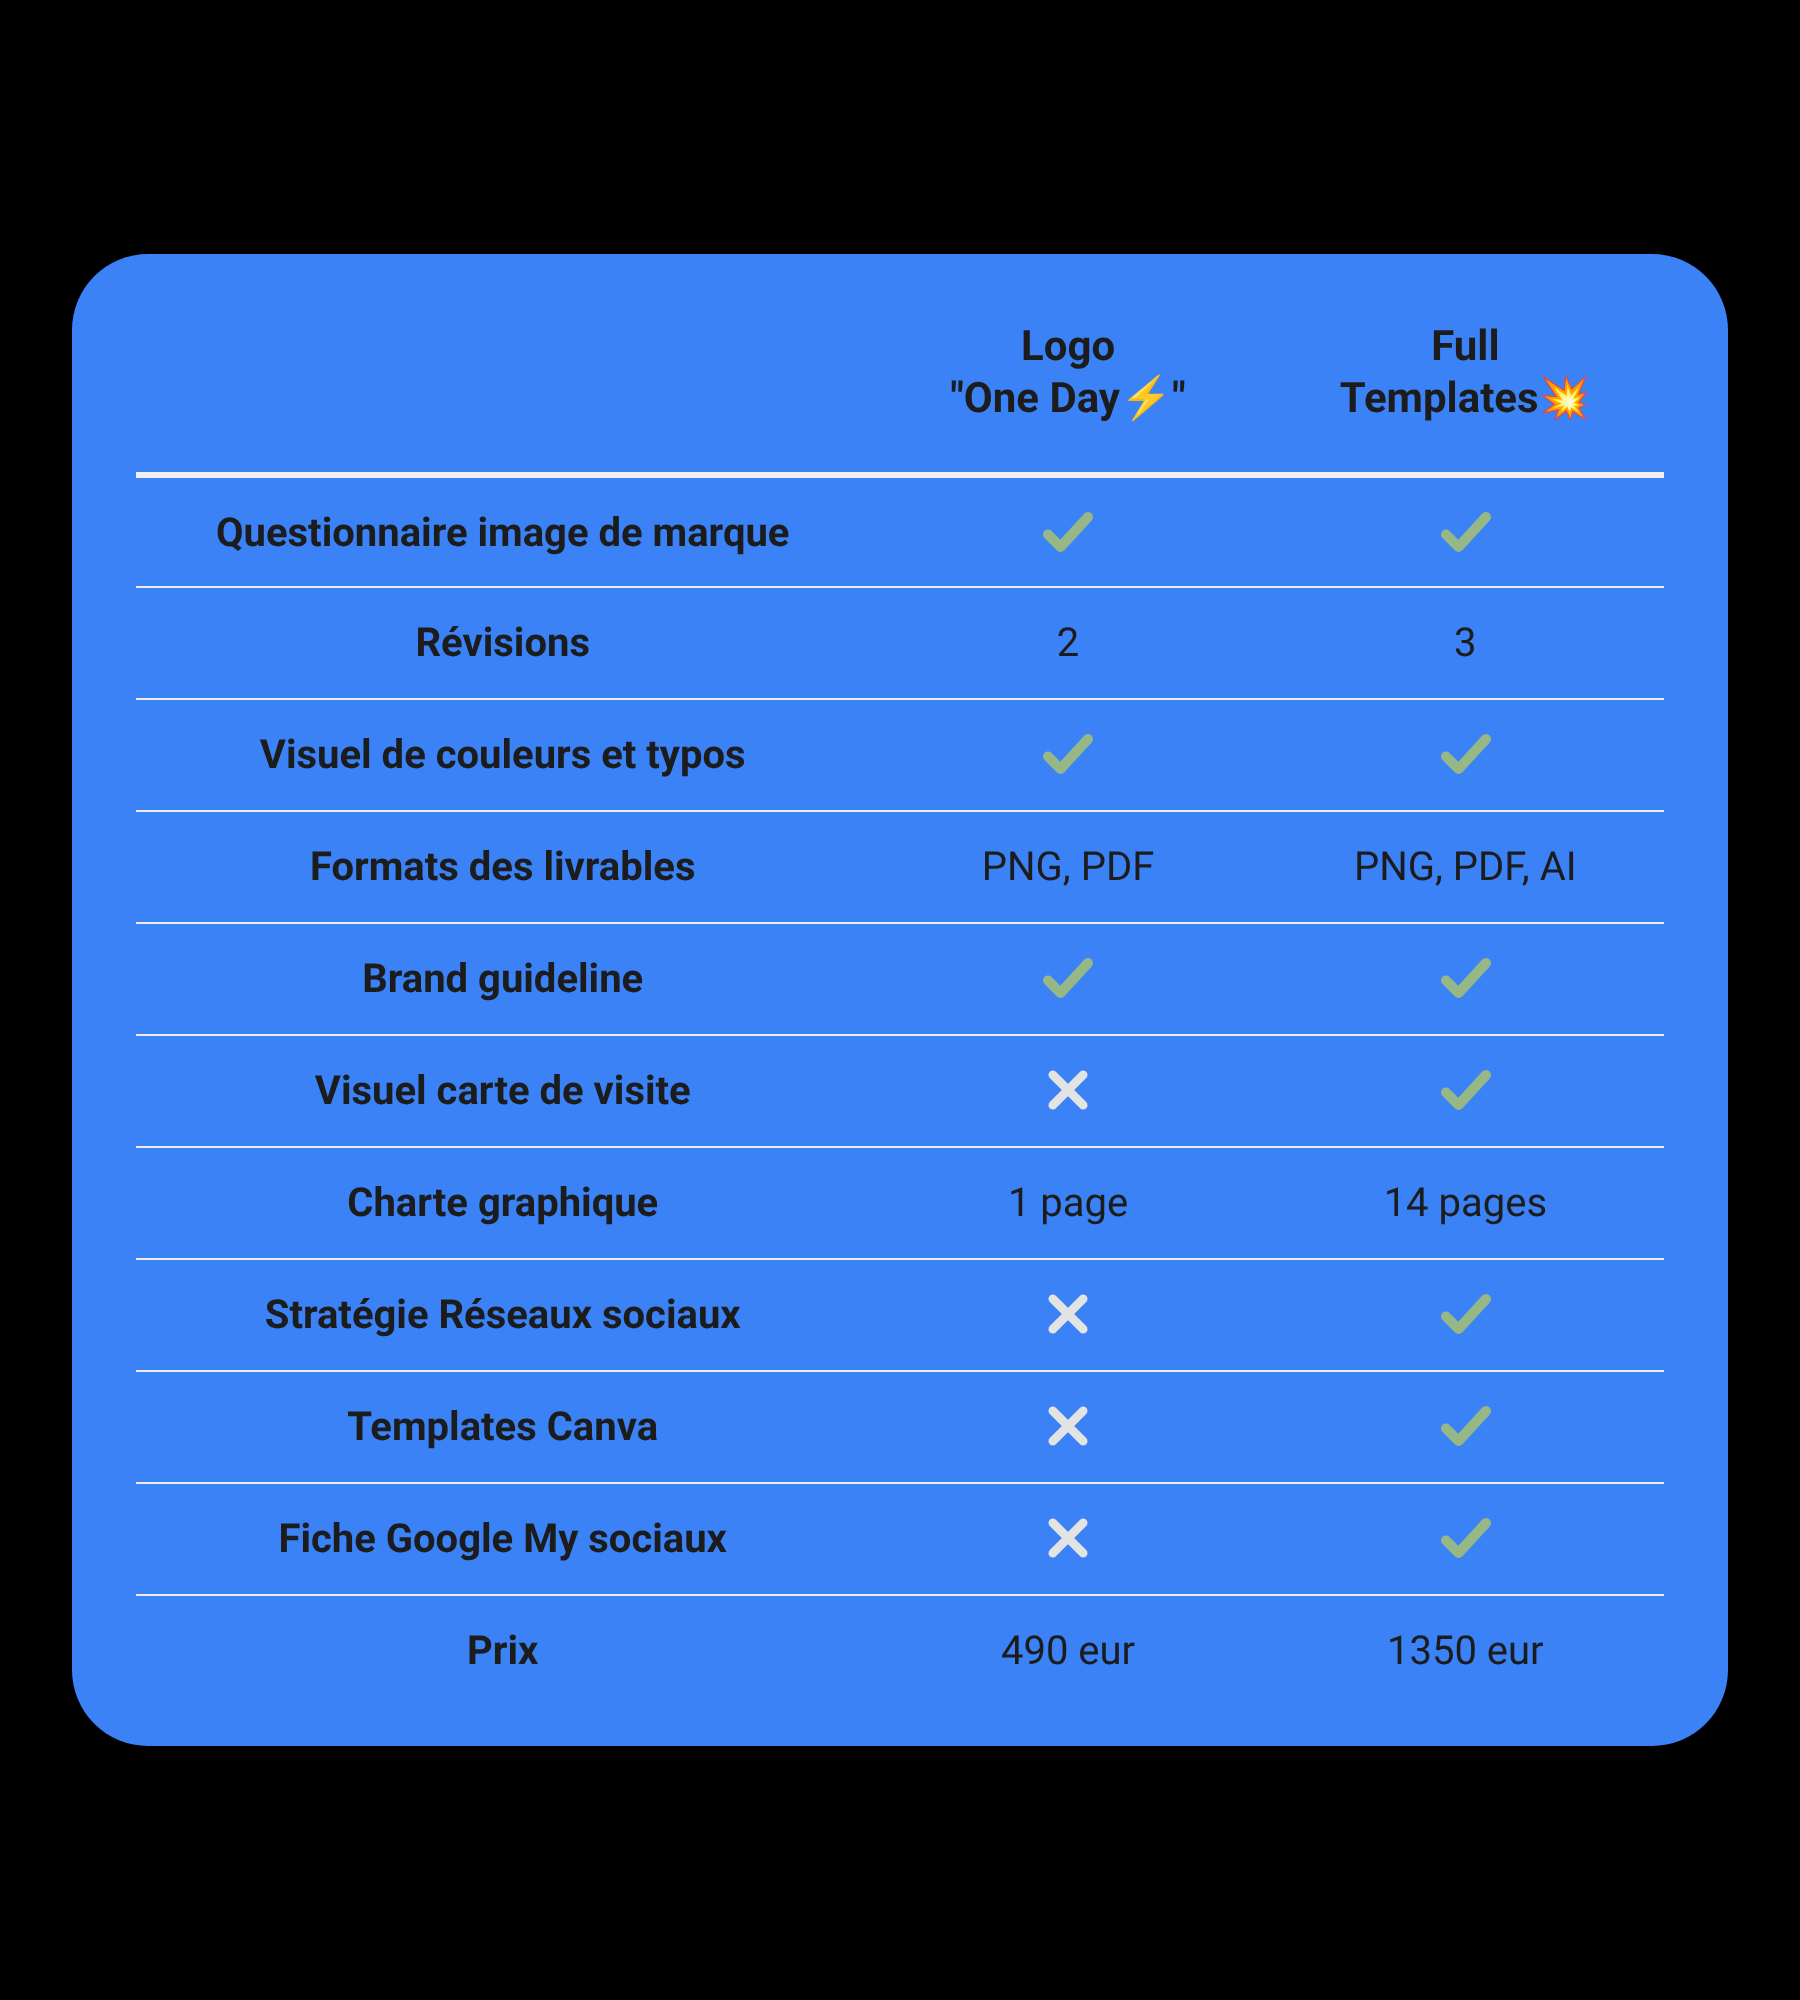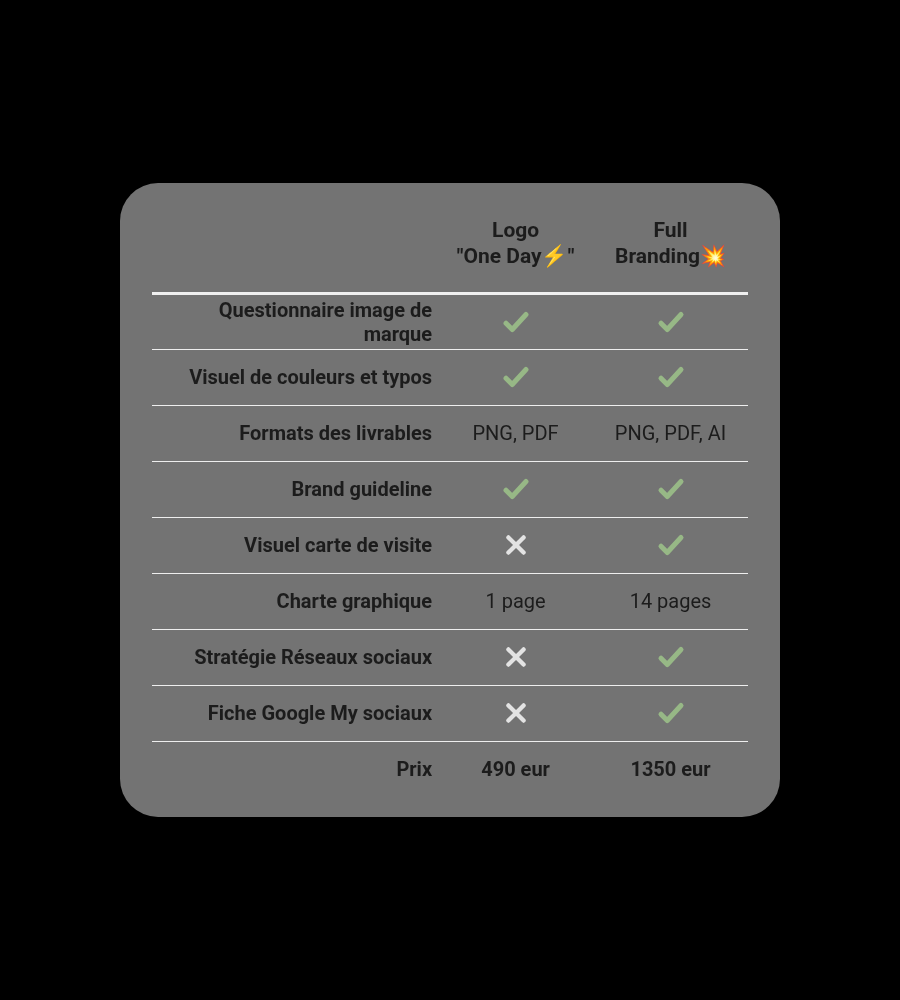--- a/index.html
+++ b/index.html
@@ -5,22 +5,22 @@
   * { box-sizing: border-box; margin: 0; padding: 0; }
   html, body { width: 900px; height: 1000px; }
   body {
     background: #000;
     display: flex;
     align-items: center;
     justify-content: center;
     font-family: -apple-system, BlinkMacSystemFont, "Segoe UI", Roboto, "Helvetica Neue", Arial, sans-serif;
   }
   .card {
-    width: 660px;
-    background: #737373;
+    width: 828px;
+    background: #3b82f6;
     border-radius: 38px;
     padding: 26px 32px 20px 32px;
   }
   table {
     width: 100%;
     border-collapse: collapse;
   }
   thead th {
     text-align: center;
     font-weight: 700;
@@ -35,30 +35,30 @@
     padding: 0 6px;
     height: 56px;
     vertical-align: middle;
     border-bottom: 1px solid #eee;
     font-size: 20px;
     color: #1c1c1c;
   }
   tbody tr.price-row td { border-bottom: none; }
   td.feature {
     font-weight: 700;
-    text-align: right;
+    text-align: center;
     width: 48%;
     margin-top: 32px;
   }
   td.val {
     text-align: center;
     font-weight: 400;
     width: 26%;
   }
-  tr.price-row td.val { font-weight: 700; }
+  tr.price-row td.val { font-weight: 400; }
   .check-icon, .cross-icon {
     display: inline-block;
     vertical-align: middle;
   }
   .check-icon svg { width: 30px; height: 30px; display:block; }
   .cross-icon svg { width: 26px; height: 26px; display:block; }
 </style>
 </head>
 <body>
 
@@ -66,33 +66,38 @@
   <table>
     <thead>
       <tr>
         <th class="feature-col"></th>
         <th>
           <span>Logo</span><br>
           <span>"One Day⚡"</span>
         </th>
         <th>
           <span>Full</span><br>
-          <span>Branding💥</span>
+          <span>Templates💥</span>
         </th>
       </tr>
     </thead>
     <tbody>
         <tr>
           <td class="feature">Questionnaire image de marque</td>
           <td class="val"><span class="check-icon"><svg viewBox="0 0 24 24" fill="none" stroke="#97b886" stroke-width="4" stroke-linecap="round" stroke-linejoin="round">
                 <polyline points="4 13 9 18 20 6"></polyline>
               </svg></span></td>
           <td class="val"><span class="check-icon"><svg viewBox="0 0 24 24" fill="none" stroke="#97b886" stroke-width="4" stroke-linecap="round" stroke-linejoin="round">
                 <polyline points="4 13 9 18 20 6"></polyline>
               </svg></span></td>
+        </tr>
+        <tr>
+          <td class="feature">Révisions</td>
+          <td class="val">2</td>
+          <td class="val">3</td>
         </tr>
         <tr>
           <td class="feature">Visuel de couleurs et typos</td>
           <td class="val"><span class="check-icon"><svg viewBox="0 0 24 24" fill="none" stroke="#97b886" stroke-width="4" stroke-linecap="round" stroke-linejoin="round">
                 <polyline points="4 13 9 18 20 6"></polyline>
               </svg></span></td>
           <td class="val"><span class="check-icon"><svg viewBox="0 0 24 24" fill="none" stroke="#97b886" stroke-width="4" stroke-linecap="round" stroke-linejoin="round">
                 <polyline points="4 13 9 18 20 6"></polyline>
               </svg></span></td>
         </tr>
@@ -129,20 +134,30 @@
           <td class="feature">Stratégie Réseaux sociaux</td>
           <td class="val"><span class="cross-icon"><svg viewBox="0 0 24 24" fill="none" stroke="#e3e3e3" stroke-width="4" stroke-linecap="round" stroke-linejoin="round">
                 <line x1="5" y1="5" x2="19" y2="19"></line>
                 <line x1="19" y1="5" x2="5" y2="19"></line>
               </svg></span></td>
           <td class="val"><span class="check-icon"><svg viewBox="0 0 24 24" fill="none" stroke="#97b886" stroke-width="4" stroke-linecap="round" stroke-linejoin="round">
                 <polyline points="4 13 9 18 20 6"></polyline>
               </svg></span></td>
         </tr>
         <tr>
+          <td class="feature">Templates Canva</td>
+          <td class="val"><span class="cross-icon"><svg viewBox="0 0 24 24" fill="none" stroke="#e3e3e3" stroke-width="4" stroke-linecap="round" stroke-linejoin="round">
+                <line x1="5" y1="5" x2="19" y2="19"></line>
+                <line x1="19" y1="5" x2="5" y2="19"></line>
+              </svg></span></td>
+          <td class="val"><span class="check-icon"><svg viewBox="0 0 24 24" fill="none" stroke="#97b886" stroke-width="4" stroke-linecap="round" stroke-linejoin="round">
+                <polyline points="4 13 9 18 20 6"></polyline>
+              </svg></span></td>
+        </tr>
+        <tr>
           <td class="feature">Fiche Google My sociaux</td>
           <td class="val"><span class="cross-icon"><svg viewBox="0 0 24 24" fill="none" stroke="#e3e3e3" stroke-width="4" stroke-linecap="round" stroke-linejoin="round">
                 <line x1="5" y1="5" x2="19" y2="19"></line>
                 <line x1="19" y1="5" x2="5" y2="19"></line>
               </svg></span></td>
           <td class="val"><span class="check-icon"><svg viewBox="0 0 24 24" fill="none" stroke="#97b886" stroke-width="4" stroke-linecap="round" stroke-linejoin="round">
                 <polyline points="4 13 9 18 20 6"></polyline>
               </svg></span></td>
         </tr>
         <tr class="price-row">

